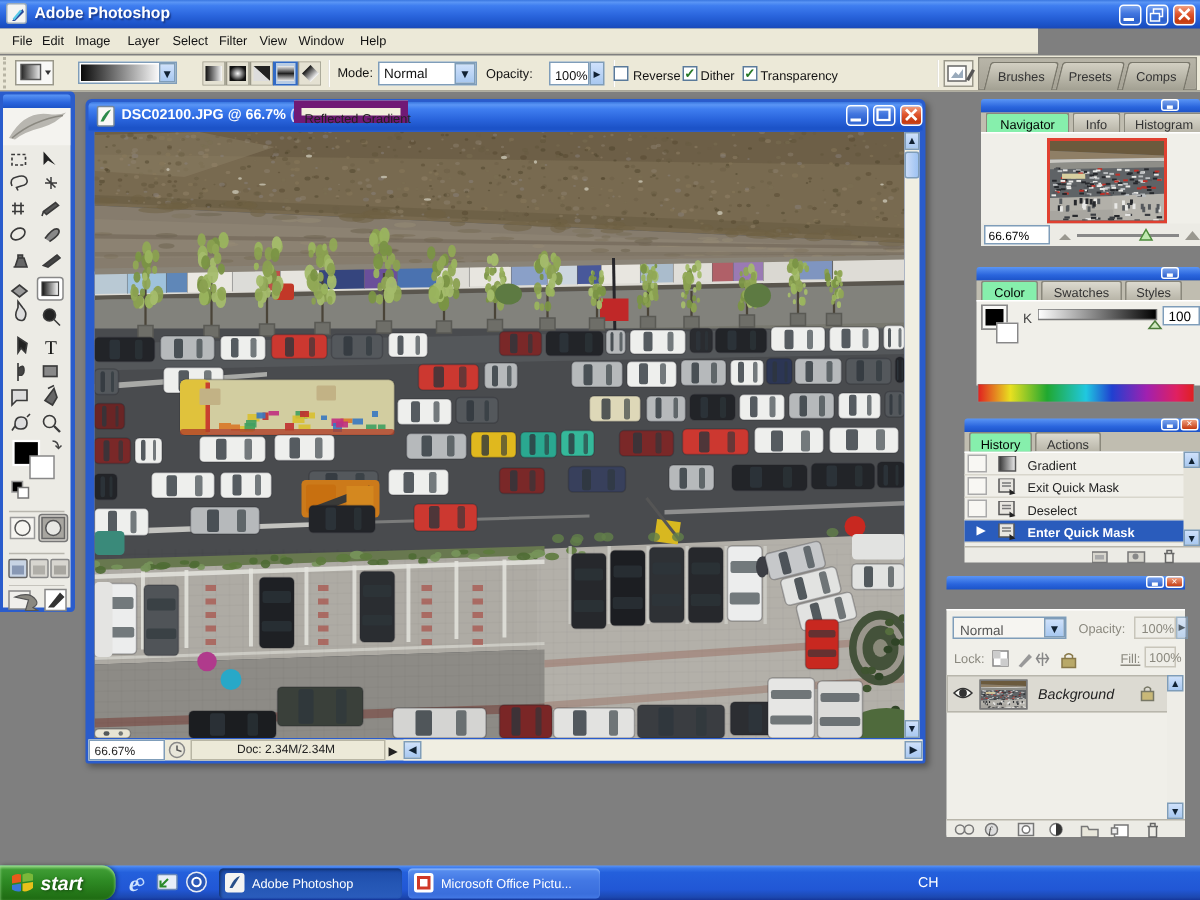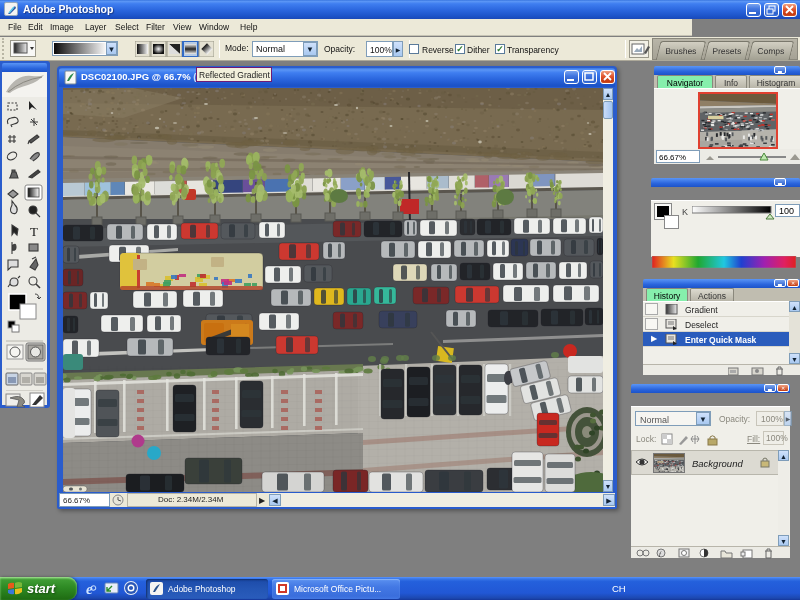--- a/index.html
+++ b/index.html
@@ -2168,21 +2168,21 @@
         </svg>
   <div class="abs" style="left:68px;top:0;width:130px;height:14px;background:#ece9d8;border:1px solid #b8b5a4;padding:1px 0 0 30px;">Doc: 2.34M/2.34M</div>
   <div class="abs" style="left:200px;top:3px;">▶</div>
   <div class="abs" style="left:210px;top:0px;width:346px;height:14px;background:#f0eee2;">
    <div class="abs ddarrow" style="left:0;top:1px;width:12px;height:12px;line-height:12px;font-size:7px;">◀</div>
    <div class="abs ddarrow" style="left:334px;top:1px;width:12px;height:12px;line-height:12px;font-size:7px;">▶</div>
   </div>
  </div>
 </div>
 
-<div class="abs" style="left:196px;top:67px;width:76px;height:15px;background:#f2f0dc;border:1px solid #701a75;font-size:8.5px;color:#222;padding:2px 0 0 2px;z-index:30;white-space:nowrap;">Reflected Gradient</div>
+<div class="abs" style="left:196px;top:67px;width:76px;height:15px;background:#f2f0dc;border:5px solid #701a75;font-size:8.5px;color:#222;padding:2px 0 0 2px;z-index:30;white-space:nowrap;">Reflected Gradient</div>
 
 <div class="abs pwin" style="left:652px;top:64px;width:150px;height:102px;">
  <div class="ptitle">
         <div class="pbtn" style="right:14px;">▃</div>
       </div>
  <div class="ptabs">
   <div class="ptab on" style="left:3px;width:56px;">Navigator</div>
   <div class="ptab" style="left:61px;width:32px;">Info</div>
   <div class="ptab" style="left:95px;width:54px;">Histogram</div>
  </div>
@@ -2409,20 +2409,25 @@
    <path d="M56,8 l4,-7 l4,7 z" fill="#bfe8b0" stroke="#4a8a3a"></path>
    <path d="M86,8 l5,-6 l5,6 z" fill="#9a9890"></path>
   </svg>
  </div>
 </div>
 
 <div class="abs pwin" style="left:649px;top:176px;width:153px;height:97px;">
  <div class="ptitle">
         <div class="pbtn" style="right:14px;">▃</div>
       </div>
+ <div class="ptabs">
+  <div class="ptab on" style="left:3px;width:38px;">Color</div>
+  <div class="ptab" style="left:43px;width:54px;">Swatches</div>
+  <div class="ptab" style="left:99px;width:38px;">Styles</div>
+ </div>
  <div class="pbody" style="height:57px;">
   <div class="abs" style="left:4px;top:3px;width:16px;height:15px;background:#000;border:2px solid #f8f8f6;outline:1px solid #888;"></div>
   <div class="abs" style="left:13px;top:14px;width:15px;height:14px;background:#fff;border:1px solid #888;"></div>
   <span class="abs" style="left:31px;top:6px;font-size:9px;color:#444;">K</span>
   <svg class="abs" style="left:41px;top:5px" width="84" height="14">
    <defs>
             <linearGradient id="kg" x1="0" y1="0" x2="1" y2="0">
               <stop offset="0" stop-color="#fff"></stop>
               <stop offset="1" stop-color="#000"></stop>
             </linearGradient>
@@ -2464,20 +2469,30 @@
           <svg width="13" height="11">
             <defs>
               <linearGradient id="hg" x1="0" y1="0" x2="1" y2="0">
                 <stop offset="0" stop-color="#333"></stop>
                 <stop offset="1" stop-color="#eee"></stop>
               </linearGradient>
             </defs>
             <rect x="1" y="0" width="11" height="10" fill="url(#hg)" stroke="#555"></rect>
           </svg>
           <span>Gradient</span>
+        </div>
+  <div class="hrow">
+          <div class="hbox"></div>
+          <svg width="13" height="11">
+            <rect x="1" y="0" width="10" height="9" fill="#e8e6e0" stroke="#555"></rect>
+            <line x1="3" y1="3" x2="9" y2="3" stroke="#777"></line>
+            <line x1="3" y1="5" x2="9" y2="5" stroke="#777"></line>
+            <path d="M8,7 l4,3 l-4,1 z" fill="#222"></path>
+          </svg>
+          <span>Exit Quick Mask</span>
         </div>
   <div class="hrow">
           <div class="hbox"></div>
           <svg width="13" height="11">
             <rect x="1" y="0" width="10" height="9" fill="#e8e6e0" stroke="#555"></rect>
             <line x1="3" y1="3" x2="9" y2="3" stroke="#777"></line>
             <line x1="3" y1="5" x2="9" y2="5" stroke="#777"></line>
             <path d="M8,7 l4,3 l-4,1 z" fill="#222"></path>
           </svg>
           <span>Deselect</span>

